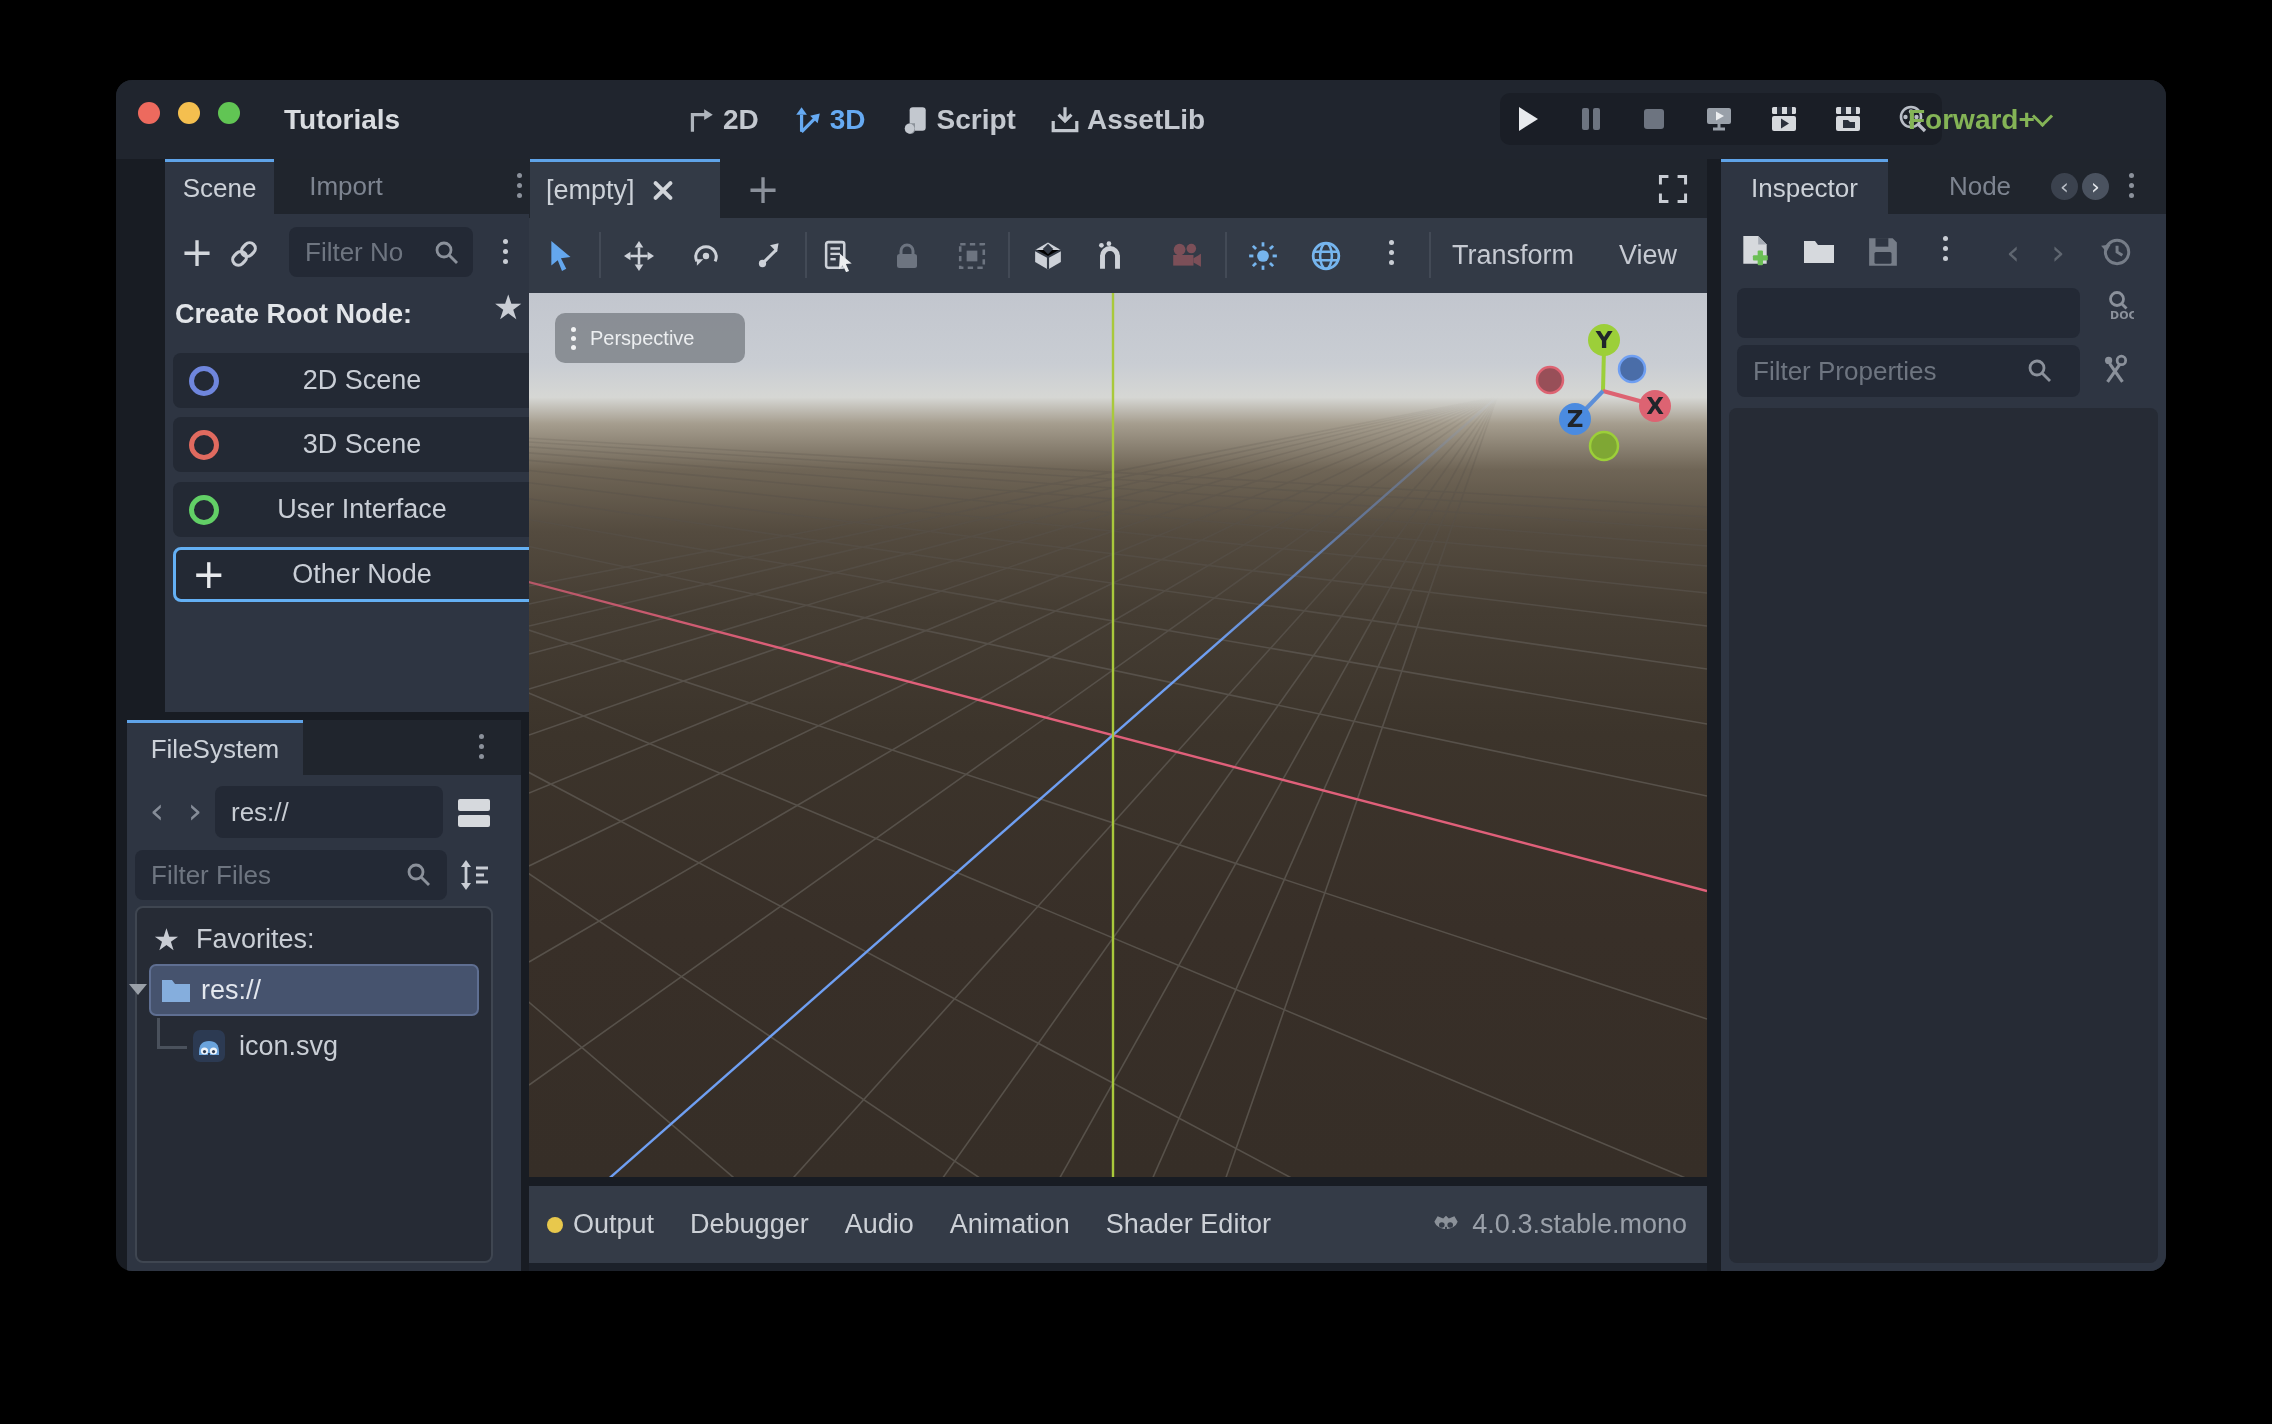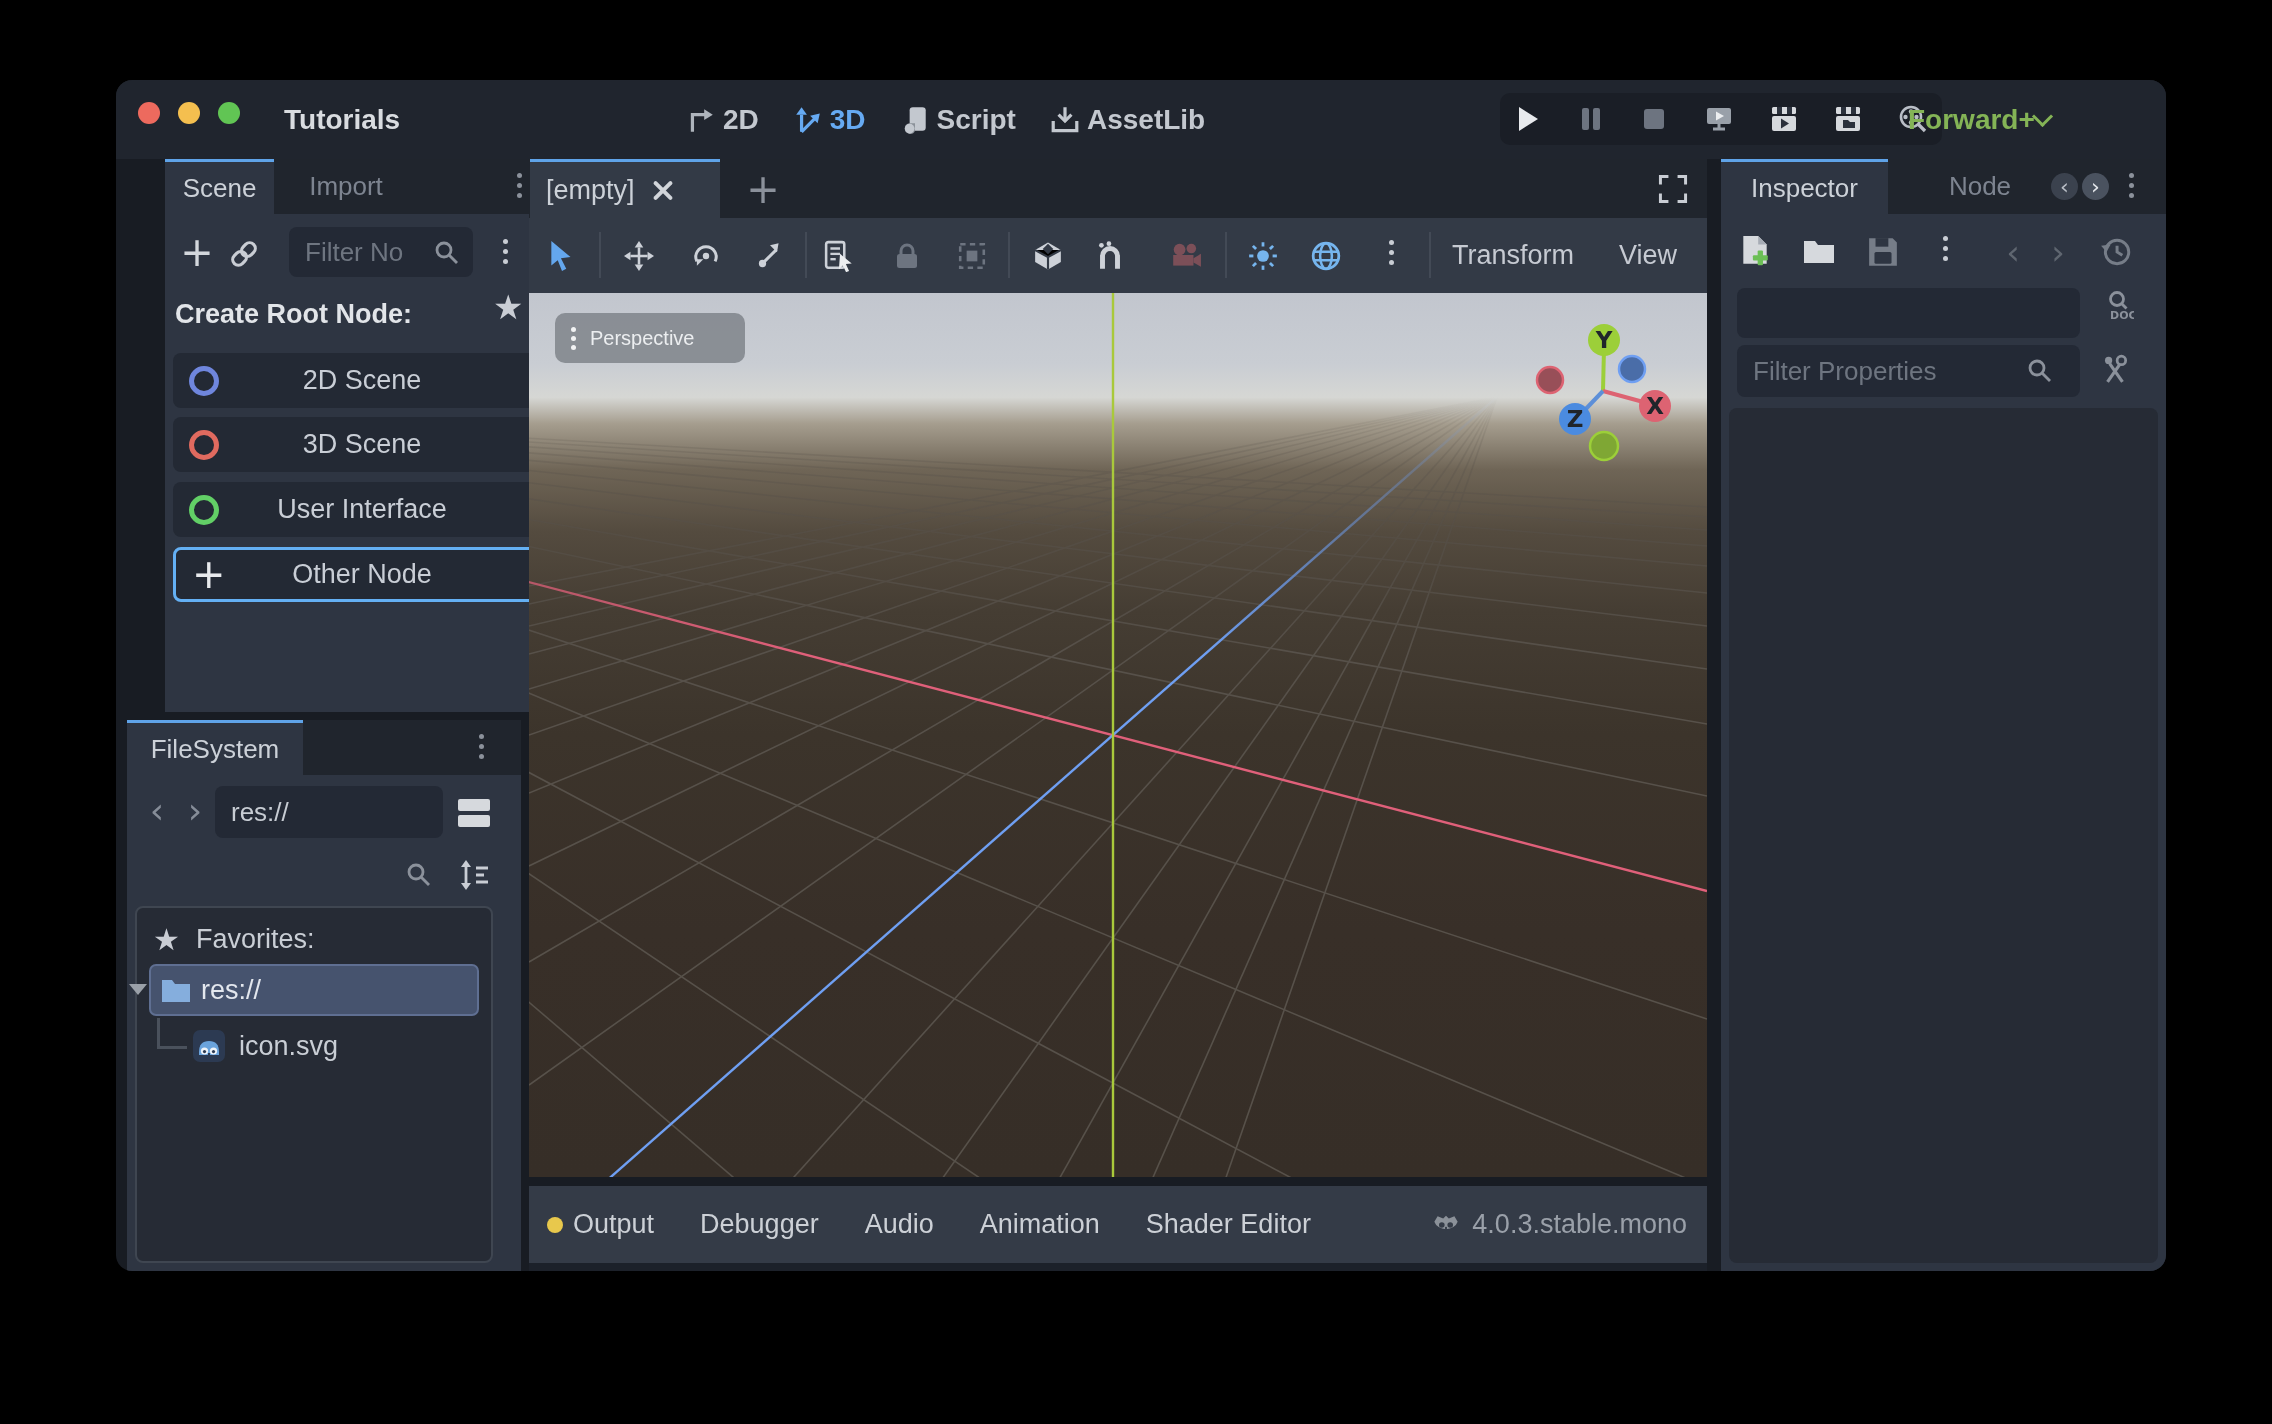--- a/index.html
+++ b/index.html
@@ -65,21 +65,21 @@
   .ticon{position:absolute;top:0;height:75px;display:flex;align-items:center;justify-content:center;width:40px;}
   #viewport{position:absolute;left:413px;top:213px;width:1178px;height:884px;
     background:linear-gradient(180deg,#c2c6ce 0%,#c9cdd3 8%,#d6d7d4 11.8%,#a59d8e 14.8%,
       #6f6556 20%,#544b3f 27%,#453d33 36%,#3c342b 50%,#382f28 72%,#362e27 100%);overflow:hidden;}
   #persp{position:absolute;left:26px;top:20px;width:190px;height:50px;border-radius:10px;
     background:rgba(125,129,135,.82);display:flex;align-items:center;gap:14px;padding-left:16px;
     box-sizing:border-box;font-size:20px;color:#eceef0;}
   .pdots{display:inline-block;width:5px;height:5px;border-radius:50%;background:#f2f3f4;
     box-shadow:0 9px 0 #f2f3f4,0 18px 0 #f2f3f4;margin-top:-18px;}
   #bottombar{position:absolute;left:413px;top:1106px;width:1178px;height:77px;background:#343b47;
-    display:flex;align-items:center;gap:46px;padding-left:18px;box-sizing:border-box;}
+    display:flex;align-items:center;gap:36px;padding-left:18px;box-sizing:border-box;}
   .bitem{font-size:27px;color:#ccd0d6;display:flex;align-items:center;gap:10px;}
   #botstrip{position:absolute;left:413px;top:1183px;width:1178px;height:8px;background:#1c212a;}
   .odot{width:16px;height:16px;border-radius:50%;background:#e8c84c;}
   #version{margin-left:auto;display:flex;align-items:center;gap:12px;padding-right:20px;
     font-size:27px;color:#9aa0a9;}
   
   #insp-toolrow .iico{position:absolute;top:0;height:75px;display:flex;align-items:center;justify-content:center;width:44px;}
   .navcircle{position:absolute;top:14px;width:27px;height:27px;border-radius:50%;background:#3b424e;
     display:flex;align-items:center;justify-content:center;font-size:22px;color:#b9bec6;}
   #insp-body{position:absolute;left:8px;top:249px;width:429px;height:855px;background:#262b35;border-radius:8px;}
@@ -265,20 +265,21 @@
     </div>
     <span class="abs glyph" style="left:14px;top:64px;width:32px;height:52px;font-size:36px;color:#868d98;display:flex;align-items:center;justify-content:center;">‹</span>
     <span class="abs glyph" style="left:52px;top:64px;width:32px;height:52px;font-size:36px;color:#868d98;display:flex;align-items:center;justify-content:center;">›</span>
     <input class="tinput abs" style="left: 88px; top: 66px; width: 228px; height: 52px;" value="res://">
     <span class="abs" style="left:330px;top:78px;">
       <svg width="34" height="30" viewBox="0 0 34 30">
           <rect x="1" y="1" width="32" height="12" rx="2" fill="#d6d9dd"></rect>
           <rect x="1" y="17" width="32" height="12" rx="2" fill="#d6d9dd"></rect>
         </svg>
     </span>
+    <input class="tinput abs" style="left: 8px; top: 130px; width: 312px; height: 50px;" placeholder="Filter Files">
     <span class="abs iconbox" style="left:278px;top:141px;">
       <svg width="28" height="28" viewBox="0 0 28 28">
           <circle cx="11" cy="11" r="7" stroke="#8b919b" stroke-width="2.8" fill="none"></circle>
           <path d="M16.5 16.5 L24 24" stroke="#8b919b" stroke-width="2.8"></path>
         </svg>
     </span>
     <span class="abs iconbox" style="left:330px;top:139px;">
       <svg width="34" height="32" viewBox="0 0 34 32">
           <g stroke="#c9cdd4" stroke-width="2.8" fill="none">
             <path d="M9 7 v18"></path>

